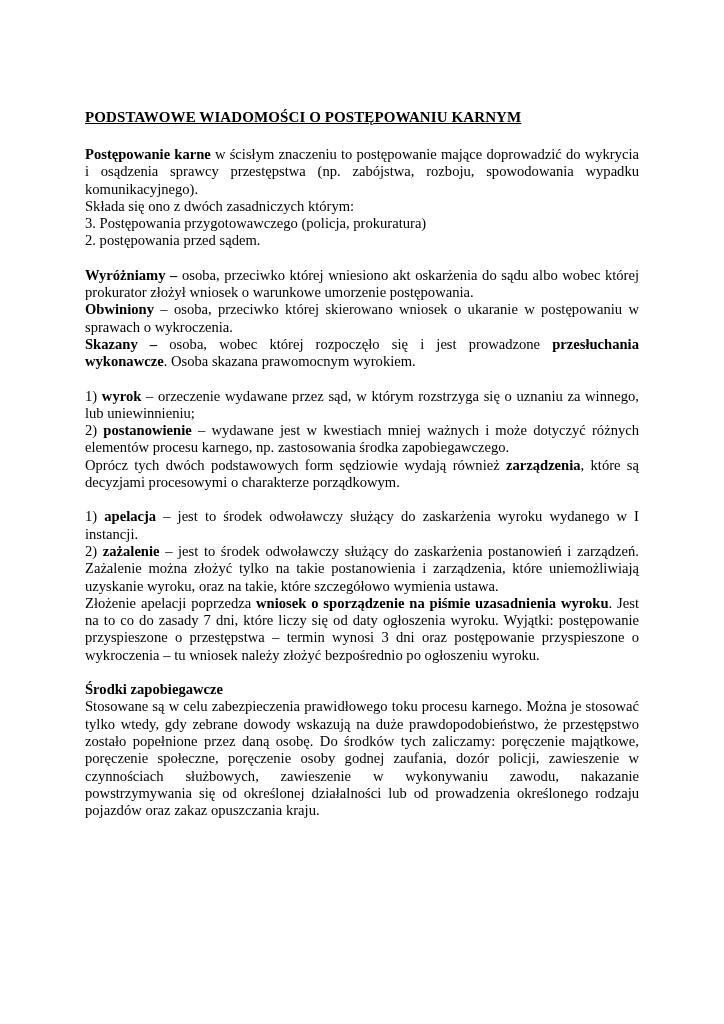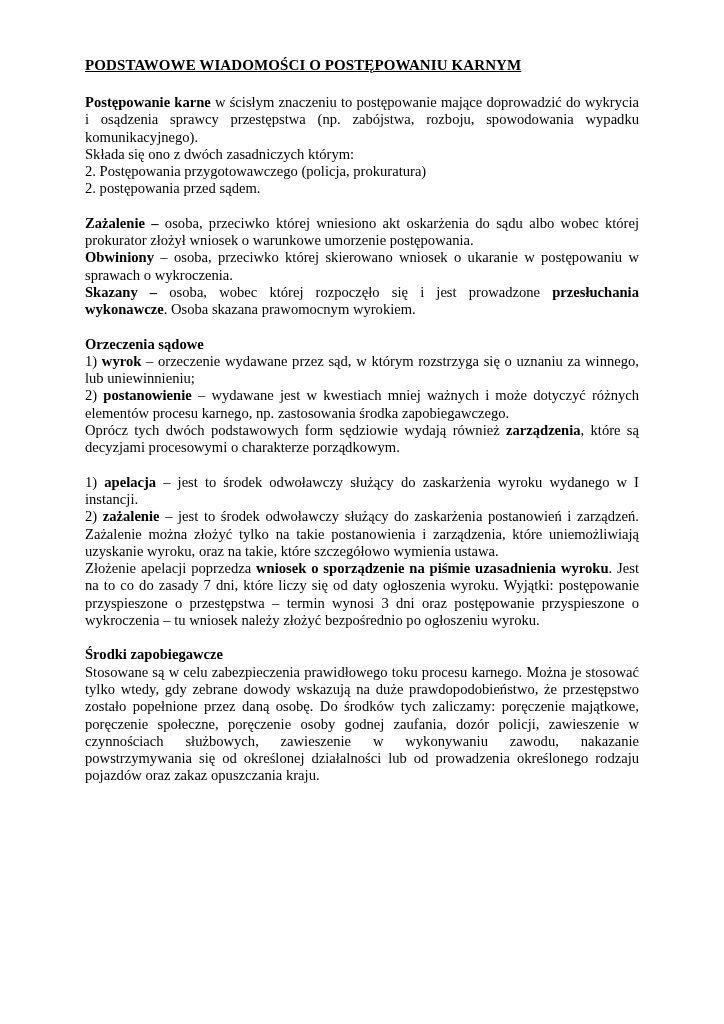--- a/index.html
+++ b/index.html
@@ -12,21 +12,21 @@
     height: 1024px;
     overflow: hidden;
     font-family: "Liberation Serif", "DejaVu Serif", serif;
     color: #000000;
     -webkit-font-smoothing: antialiased;
   }
   .page {
     box-sizing: border-box;
     width: 724px;
     height: 1024px;
-    padding: 56px 85px 40px 85px;
+    padding: 108px 85px 40px 85px;
     background: #ffffff;
   }
   .doc-title {
     font-size: 15px;
     line-height: 18px;
     font-weight: bold;
     text-decoration: underline;
     margin: 0 0 20px 0;
     letter-spacing: 0.1px;
   }
@@ -49,30 +49,29 @@
 </style>
 </head>
 <body>
 
 <div class="page">
   <h1 class="doc-title">PODSTAWOWE WIADOMOŚCI O POSTĘPOWANIU KARNYM</h1>
   <div id="doc-body">
       <section class="section">
         <p class="para"><b>Postępowanie karne</b> w ścisłym znaczeniu to postępowanie mające doprowadzić do wykrycia i osądzenia sprawcy przestępstwa (np. zabójstwa, rozboju, spowodowania wypadku komunikacyjnego).</p>
         <p class="para">Składa się ono z dwóch zasadniczych którym:</p>
-        <p class="para">2. Postępowania przygotowawczego (policja, prokuratura)</p>
+        <p class="para">3. Postępowania przygotowawczego (policja, prokuratura)</p>
         <p class="para">2. postępowania przed sądem.</p>
       </section>
       <section class="section">
-        <p class="para"><b>Zażalenie –</b> osoba, przeciwko której wniesiono akt oskarżenia do sądu albo wobec której prokurator złożył wniosek o warunkowe umorzenie postępowania.</p>
+        <p class="para"><b>Wyróżniamy –</b> osoba, przeciwko której wniesiono akt oskarżenia do sądu albo wobec której prokurator złożył wniosek o warunkowe umorzenie postępowania.</p>
         <p class="para"><b>Obwiniony</b> – osoba, przeciwko której skierowano wniosek o ukaranie w postępowaniu w sprawach o wykroczenia.</p>
         <p class="para"><b>Skazany –</b> osoba, wobec której rozpoczęło się i jest prowadzone <b>przesłuchania wykonawcze</b>. Osoba skazana prawomocnym wyrokiem.</p>
       </section>
       <section class="section">
-        <p class="para"><b>Orzeczenia sądowe</b></p>
         <p class="para">1) <b>wyrok</b> – orzeczenie wydawane przez sąd, w którym rozstrzyga się o uznaniu za winnego, lub uniewinnieniu;</p>
         <p class="para">2) <b>postanowienie</b> – wydawane jest w kwestiach mniej ważnych i może dotyczyć różnych elementów procesu karnego, np. zastosowania środka zapobiegawczego.</p>
         <p class="para">Oprócz tych dwóch podstawowych form sędziowie wydają również <b>zarządzenia</b>, które są decyzjami procesowymi o charakterze porządkowym.</p>
       </section>
       <section class="section">
         <p class="para">1) <b>apelacja</b> – jest to środek odwoławczy służący do zaskarżenia wyroku wydanego w I instancji.</p>
         <p class="para">2) <b>zażalenie</b> – jest to środek odwoławczy służący do zaskarżenia postanowień i zarządzeń. Zażalenie można złożyć tylko na takie postanowienia i zarządzenia, które uniemożliwiają uzyskanie wyroku, oraz na takie, które szczegółowo wymienia ustawa.</p>
         <p class="para">Złożenie apelacji poprzedza <b>wniosek o sporządzenie na piśmie uzasadnienia wyroku</b>. Jest na to co do zasady 7 dni, które liczy się od daty ogłoszenia wyroku. Wyjątki: postępowanie przyspieszone o przestępstwa – termin wynosi 3 dni oraz postępowanie przyspieszone o wykroczenia – tu wniosek należy złożyć bezpośrednio po ogłoszeniu wyroku.</p>
       </section>
       <section class="section">

